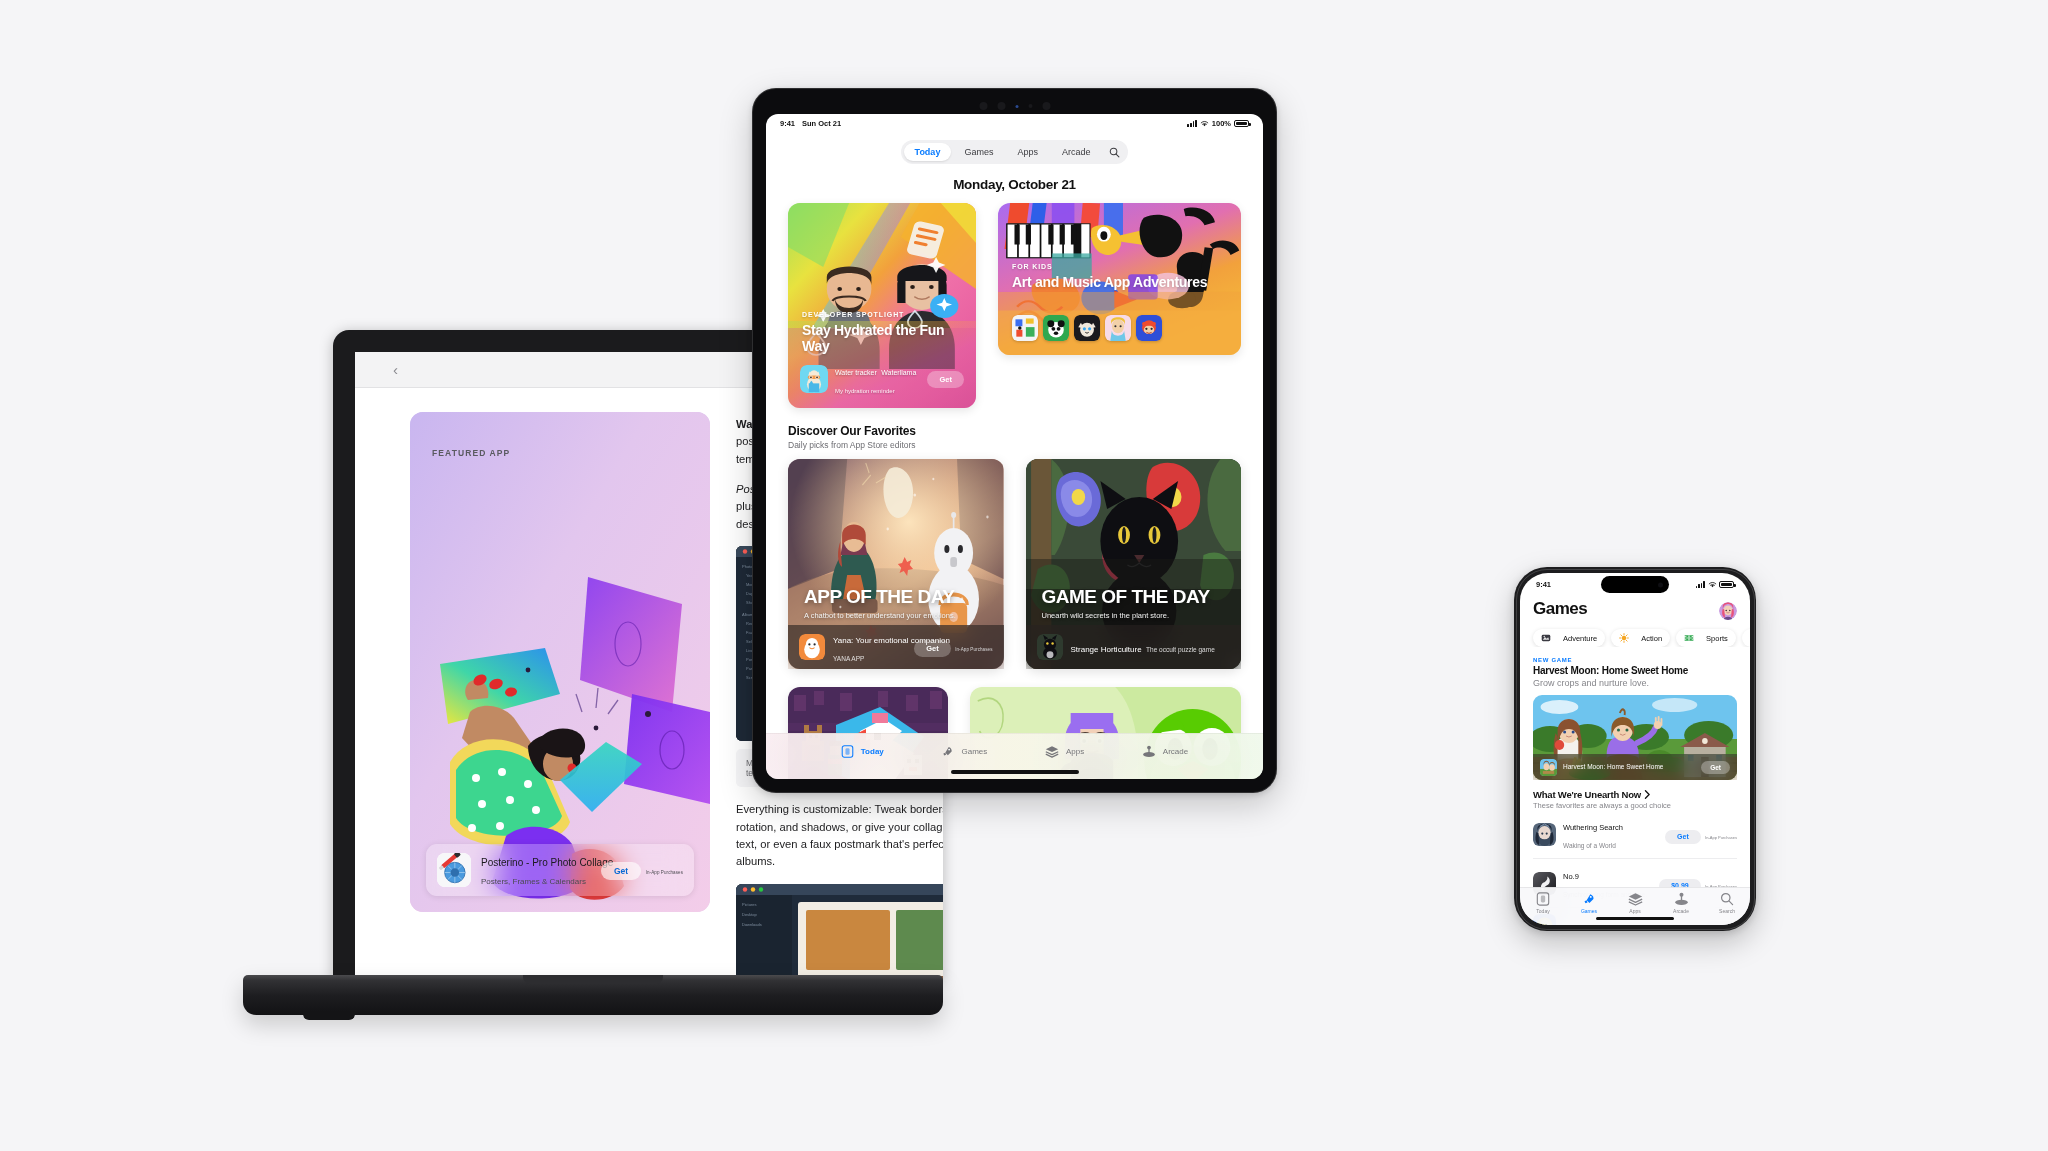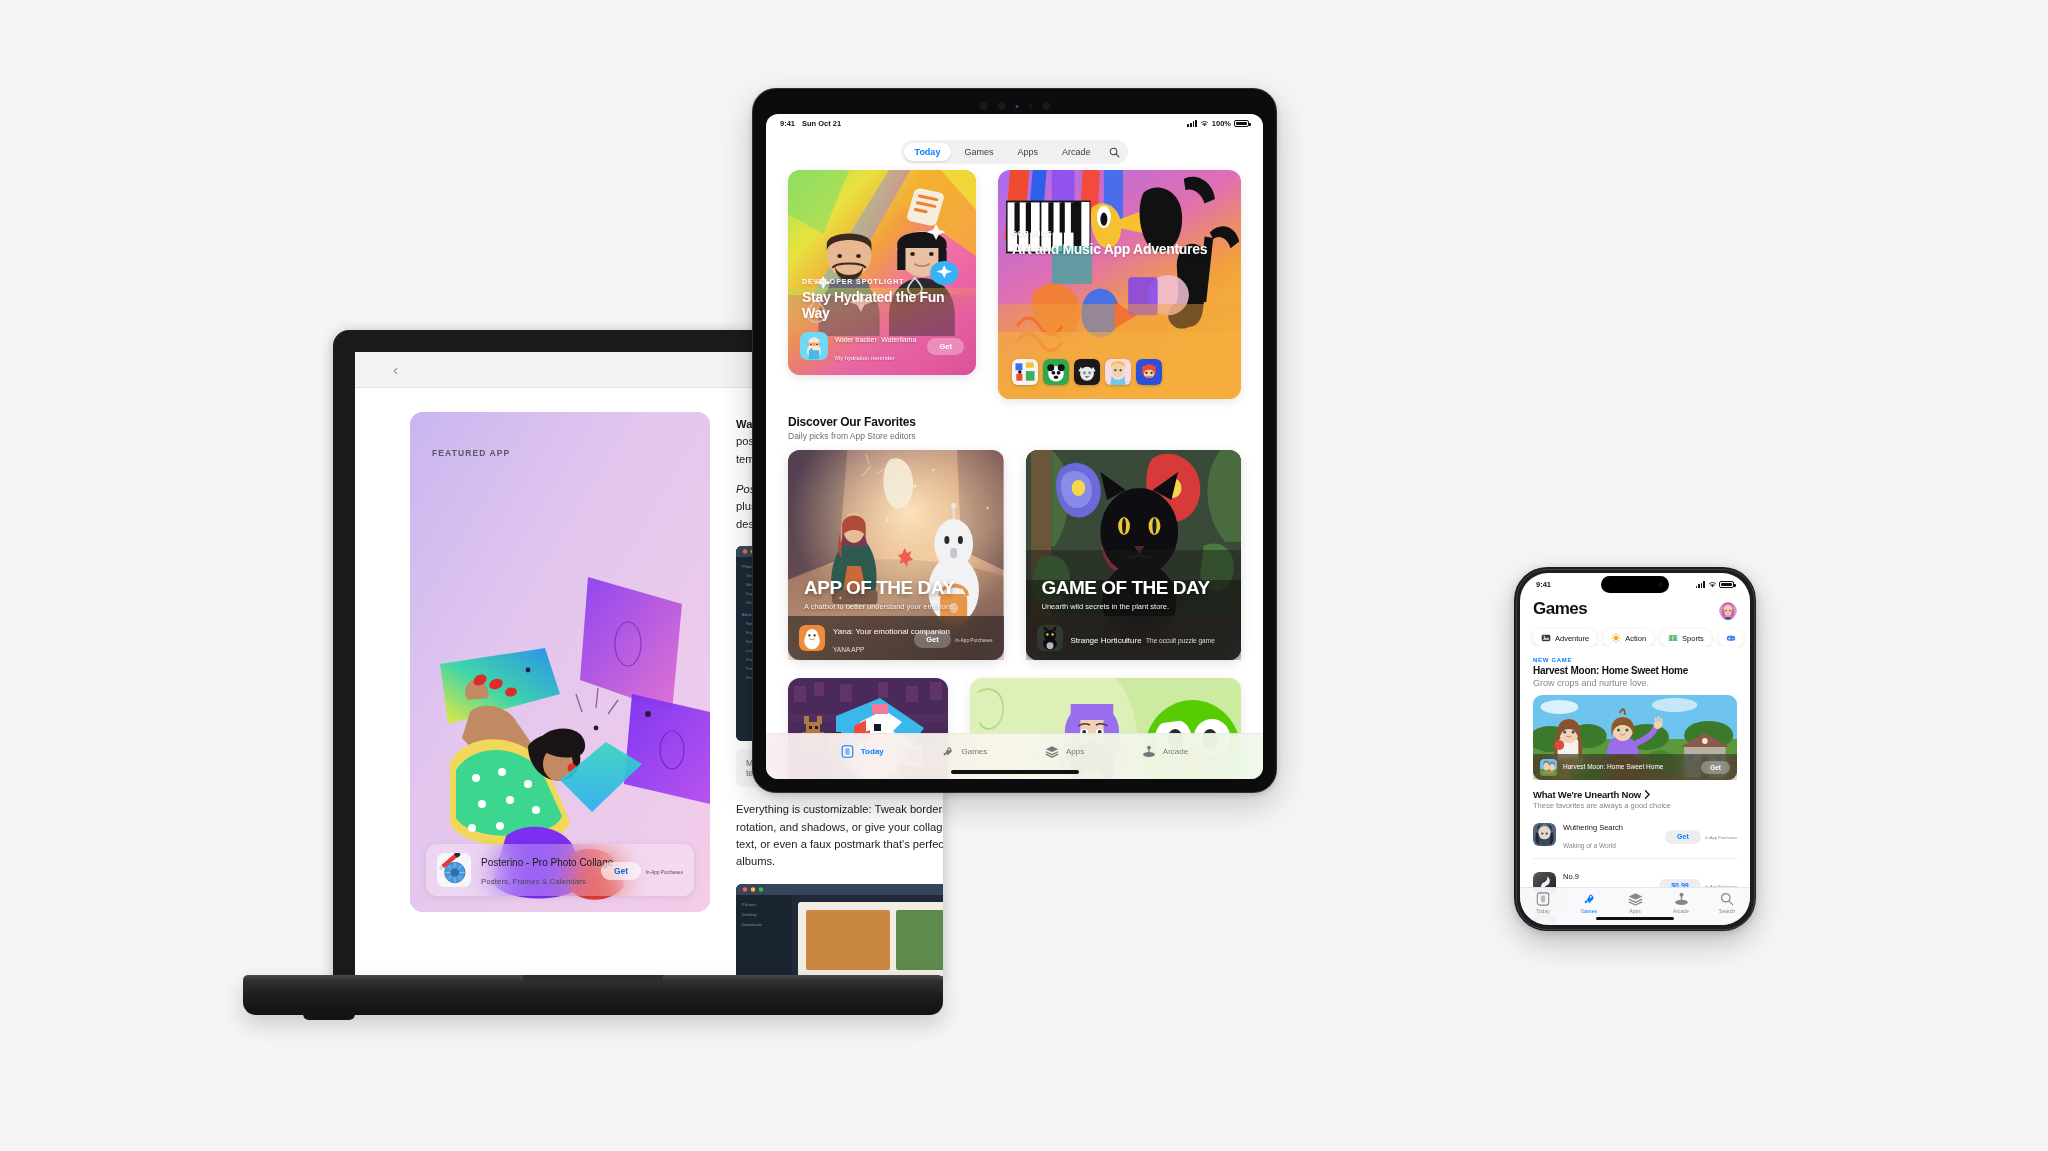--- a/index.html
+++ b/index.html
@@ -112,21 +112,21 @@
   .ip-tab { font-size:9px; color:#3c3c40; padding:4px 11px; border-radius:12px; cursor:pointer; white-space:nowrap;}
   .ip-tab.active { background:#fff; color:#0a7cff; font-weight:bold; box-shadow:0 1px 2px rgba(0,0,0,.10);}
   .ip-search { width:22px; display:flex; justify-content:center; align-items:center; cursor:pointer;}
 
   .ip-date { text-align:center; font-size:13.5px; font-weight:bold; color:#111; letter-spacing:-.3px; padding:7px 0 11px;}
 
   .ip-scroll { padding:0 22px; }
   .ip-row2 { display:flex; gap:22px; }
   .featcard { border-radius:12px; overflow:hidden; position:relative; box-shadow:0 3px 10px rgba(0,0,0,.10);}
   .fc-a { width:188px; height:205px; }
-  .fc-b { flex:1; height:229px; }
+  .fc-b { flex:1; height:152px; }
   .fc-art{position:absolute;inset:0;} .fc-art svg{width:100%;height:100%;display:block;}
   .fc-label{position:absolute;z-index:3;left:14px;right:12px;}
   .eyebrow-w{font-size:7px;font-weight:bold;letter-spacing:.9px;color:#fff;margin-bottom:4px;text-shadow:0 1px 2px rgba(0,0,0,.22);}
   .title-w{font-size:14px;font-weight:bold;color:#fff;line-height:1.16;letter-spacing:-.3px;text-shadow:0 1px 3px rgba(0,0,0,.22);}
   .fc-pill{position:absolute;left:12px;right:12px;bottom:11px;z-index:4;display:flex;align-items:center;gap:7px;}
   .fc-ico{width:28px;height:28px;border-radius:7px;overflow:hidden;flex:none;}
   .fc-ico svg{width:100%;height:100%;display:block;}
   .fc-meta{flex:1;min-width:0;color:#fff;text-shadow:0 1px 2px rgba(0,0,0,.3);}
   .fc-n1{font-size:7px;line-height:1.35;} .fc-n2{font-size:7px;line-height:1.35;}
   .fc-n3{font-size:6px;opacity:.9;line-height:1.35;}
@@ -177,21 +177,21 @@
   .ip-frame:after{content:"";position:absolute;inset:1.5px;border-radius:31px;border:1px solid rgba(255,255,255,.16);}
   .ph-screen{position:absolute;left:6px;top:6px;right:6px;bottom:6px;background:#fff;border-radius:28px;overflow:hidden;}
   .ph-status{height:20px;display:flex;align-items:center;justify-content:space-between;padding:3px 16px 0;font-size:7.5px;font-weight:bold;color:#111;position:relative;}
   .ph-island{position:absolute;left:50%;transform:translateX(-50%);top:3px;width:68px;height:17px;background:#000;border-radius:11px;}
   .ph-island:after{content:"";position:absolute;right:6px;top:50%;transform:translateY(-50%);width:5px;height:5px;border-radius:50%;background:#0e0e12;}
   .ph-head{display:flex;align-items:flex-start;justify-content:space-between;padding:6px 13px 0;}
   .ph-title{font-size:17px;font-weight:bold;color:#111;letter-spacing:-.5px;}
   .ph-avatar{width:18px;height:18px;border-radius:50%;overflow:hidden;flex:none;margin-top:3px;cursor:pointer;}
   .ph-avatar svg{width:100%;height:100%;display:block;}
   .ph-chips{display:flex;gap:6px;padding:9px 0 0 13px;overflow:hidden;}
-  .chip{background:#fff;border-radius:9px;box-shadow:0 1px 4px rgba(0,0,0,.13);padding:4px 8px;display:flex;align-items:center;gap:4px;font-size:7.5px;color:#111;font-weight:500;white-space:nowrap;cursor:pointer;}
+  .chip{background:#fff;border-radius:9px;box-shadow:0 1px 4px rgba(0,0,0,.13);padding:4px 8px;display:flex;align-items:center;gap:12px;font-size:7.5px;color:#111;font-weight:500;white-space:nowrap;cursor:pointer;}
   .chip svg{width:10px;height:10px;display:block;flex:none;}
   .ph-feat{padding:10px 13px 0;}
   .ph-eyebrow{font-size:6px;font-weight:bold;letter-spacing:.7px;color:#0a7cff;margin-bottom:2px;}
   .ph-h{font-size:10px;font-weight:bold;color:#111;letter-spacing:-.25px;line-height:1.2;}
   .ph-sub{font-size:9px;color:#86868b;line-height:1.25;margin-top:1px;}
   .ph-shot{margin-top:6px;height:85px;border-radius:9px;overflow:hidden;position:relative;}
   .ph-shot svg{width:100%;height:100%;display:block;}
   .ph-shotbar{position:absolute;left:0;right:0;bottom:0;height:26px;background:rgba(40,50,34,.55);backdrop-filter:blur(8px);display:flex;align-items:center;gap:6px;padding:0 7px;}
   .ph-sb-ico{width:17px;height:17px;border-radius:4px;overflow:hidden;flex:none;}
   .ph-sb-ico svg{width:100%;height:100%;}
@@ -472,20 +472,21 @@
           <div class="ip-tab">Arcade</div>
           <div class="ip-search">
             <svg width="11" height="11" viewBox="0 0 14 14">
               <circle cx="5.8" cy="5.8" r="4.2" fill="none" stroke="#3c3c40" stroke-width="1.3"></circle>
               <line x1="9" y1="9" x2="12.6" y2="12.6" stroke="#3c3c40" stroke-width="1.3" stroke-linecap="round"></line>
             </svg>
           </div>
         </div>
       </div>
 
+      <div class="ip-date">Monday, October 21</div>
 
       <div class="ip-scroll">
 
         <div class="ip-row2">
           <div class="featcard fc-a">
             <div class="fc-art">
               <svg viewBox="0 0 160 205" preserveAspectRatio="none">
                 <defs>
                   <linearGradient id="ds1" x1="0" y1="0" x2="1" y2="1">
                     <stop offset="0" stop-color="#9fe05a"></stop>

